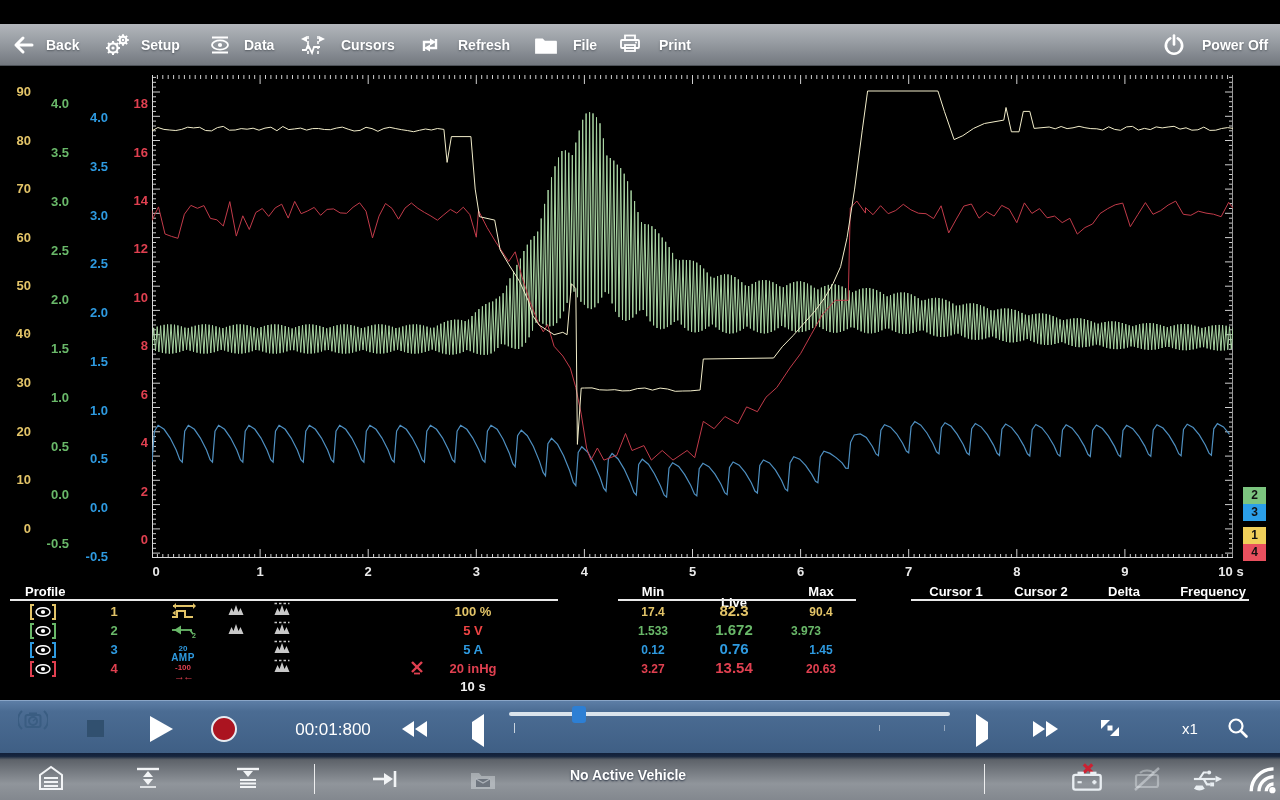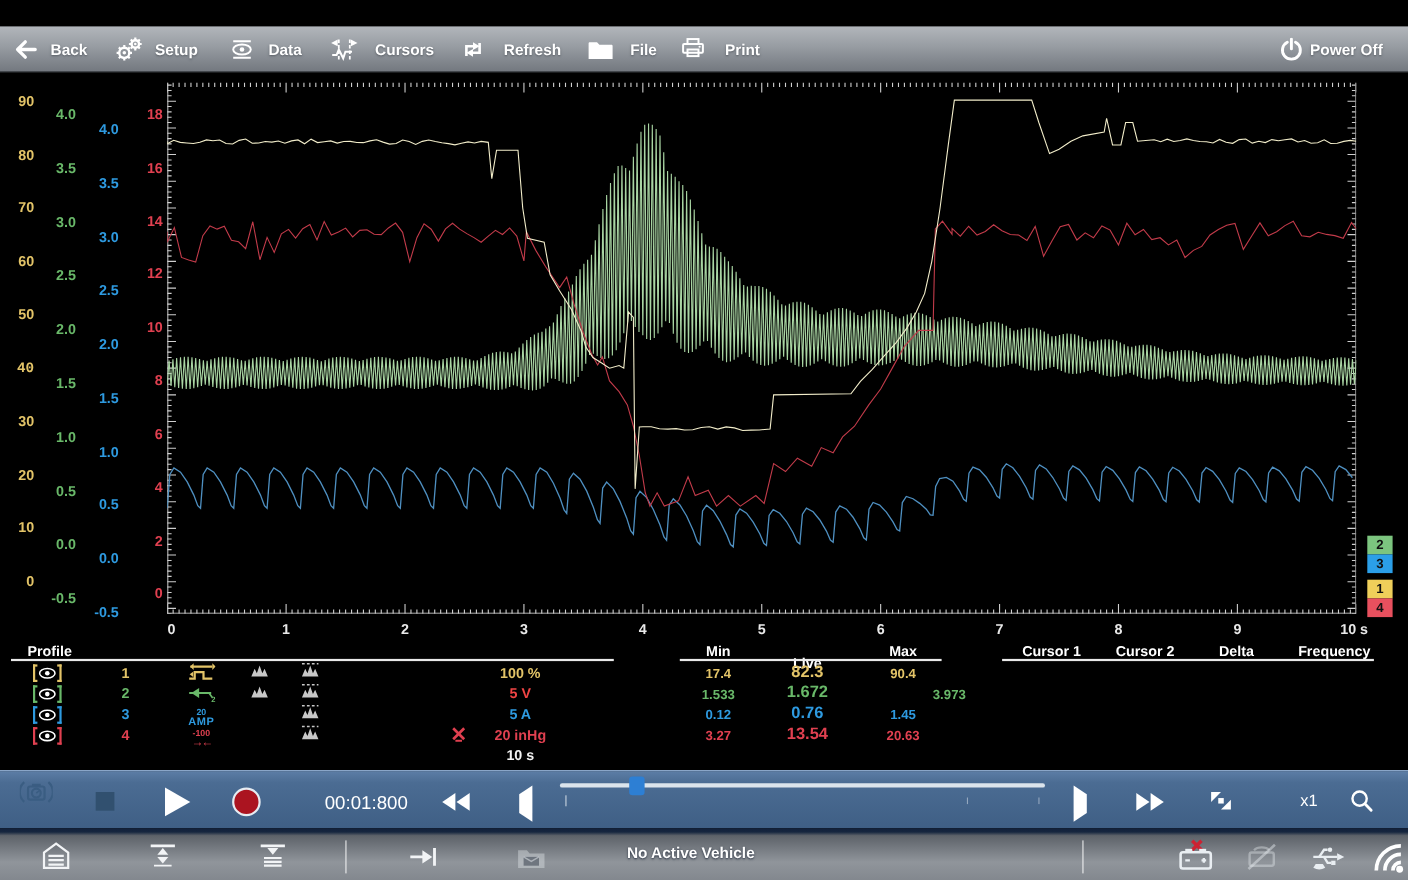--- a/index.html
+++ b/index.html
@@ -164,21 +164,21 @@
           <span class="tb-label" style="margin-left: 17px;">Print</span>
         </div>
       </div>
     <div class="tb-item" style="left:1163px;">
       <span class="tb-icon">
         <svg width="22" height="22" viewBox="0 0 20 20">
             <path d="M6.6 4 A7.4 7.4 0 1 0 13.4 4" fill="none" stroke="#fff" stroke-width="2.4" stroke-linecap="round"></path>
             <line x1="10" y1="1.4" x2="10" y2="9.5" stroke="#fff" stroke-width="2.4" stroke-linecap="round"></line>
           </svg>
       </span>
-      <span class="tb-label" style="margin-left:6px;">Power Off</span>
+      <span class="tb-label" style="margin-left:17px;">Power Off</span>
     </div>
   </div>
 
   <div class="abs chart-region">
     <div id="axis-cols">
         <span class="axis-label" style="left: 31px; top: 18.9899px; color: rgb(227, 196, 104);">90</span>
         <span class="axis-label" style="left: 31px; top: 67.5327px; color: rgb(227, 196, 104);">80</span>
         <span class="axis-label" style="left: 31px; top: 116.075px; color: rgb(227, 196, 104);">70</span>
         <span class="axis-label" style="left: 31px; top: 164.618px; color: rgb(227, 196, 104);">60</span>
         <span class="axis-label" style="left: 31px; top: 213.161px; color: rgb(227, 196, 104);">50</span>
@@ -918,21 +918,21 @@
           <div class="cell" style="left: 236px;"><svg width="17" height="14" viewBox="0 0 17 14">
    <polygon points="1,13 4,6 6,10 8.5,3 11,10 13,6 16,13" fill="#c8c8c8"></polygon>
             </svg></div>
           <div class="cell" style="left: 282px;"><svg width="17" height="14" viewBox="0 0 17 14">
               <line x1="1" y1="1.5" x2="16" y2="1.5" stroke="#c8c8c8" stroke-width="1.4" stroke-dasharray="2.5 2"></line>
    <polygon points="1,13 4,6 6,10 8.5,3 11,10 13,6 16,13" fill="#c8c8c8"></polygon>
             </svg></div>
           <div class="cell scale-lab" style="left: 473px;"><span style="color:#ef4444">5 V</span></div>
           <div class="cell val" style="left: 653px;"><span style="color:#69b869">1.533</span></div>
           <div class="cell live" style="left: 734px;"><span style="color:#69b869">1.672</span></div>
-          <div class="cell val" style="left: 863px;"><span style="color:#69b869">3.973</span></div>
+          <div class="cell val" style="left: 806px;"><span style="color:#69b869">3.973</span></div>
         </div>
         <div class="ch-row" style="top: 58px;">
           <div class="cell" style="left: 43px;">
             <span class="eyewrap">
   <span class="brk l" style="border-color:#2e9ae0"></span>
   <svg width="16" height="12" viewBox="0 0 16 12" style="margin:0 1px;">
     <ellipse cx="8" cy="6" rx="7" ry="4.3" fill="none" stroke="#fff" stroke-width="1.4"></ellipse>
     <circle cx="8" cy="6" r="2.1" fill="#fff"></circle>
               </svg>
   <span class="brk r" style="border-color:#2e9ae0"></span>

